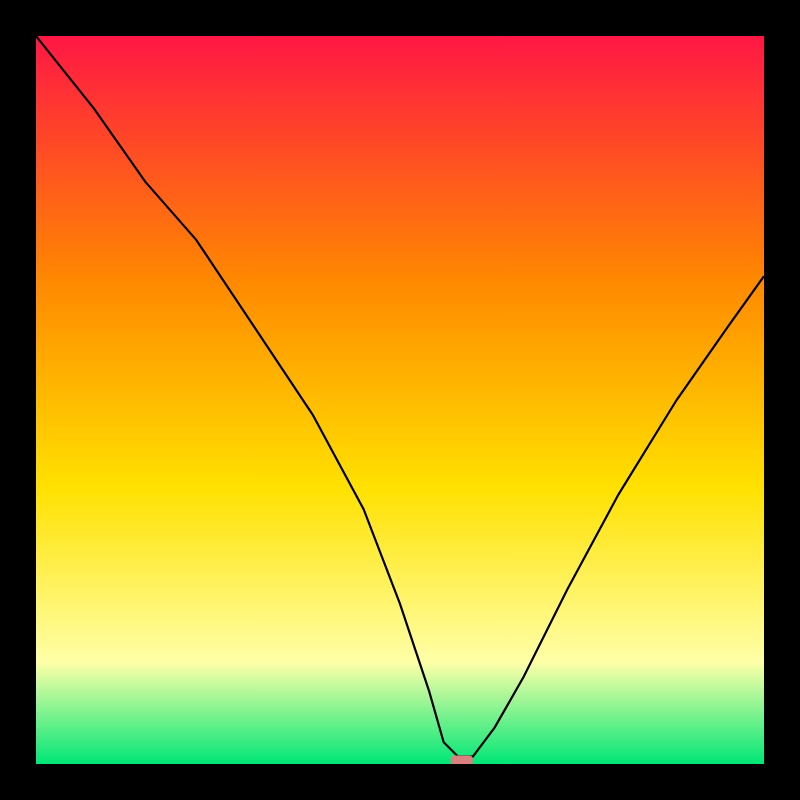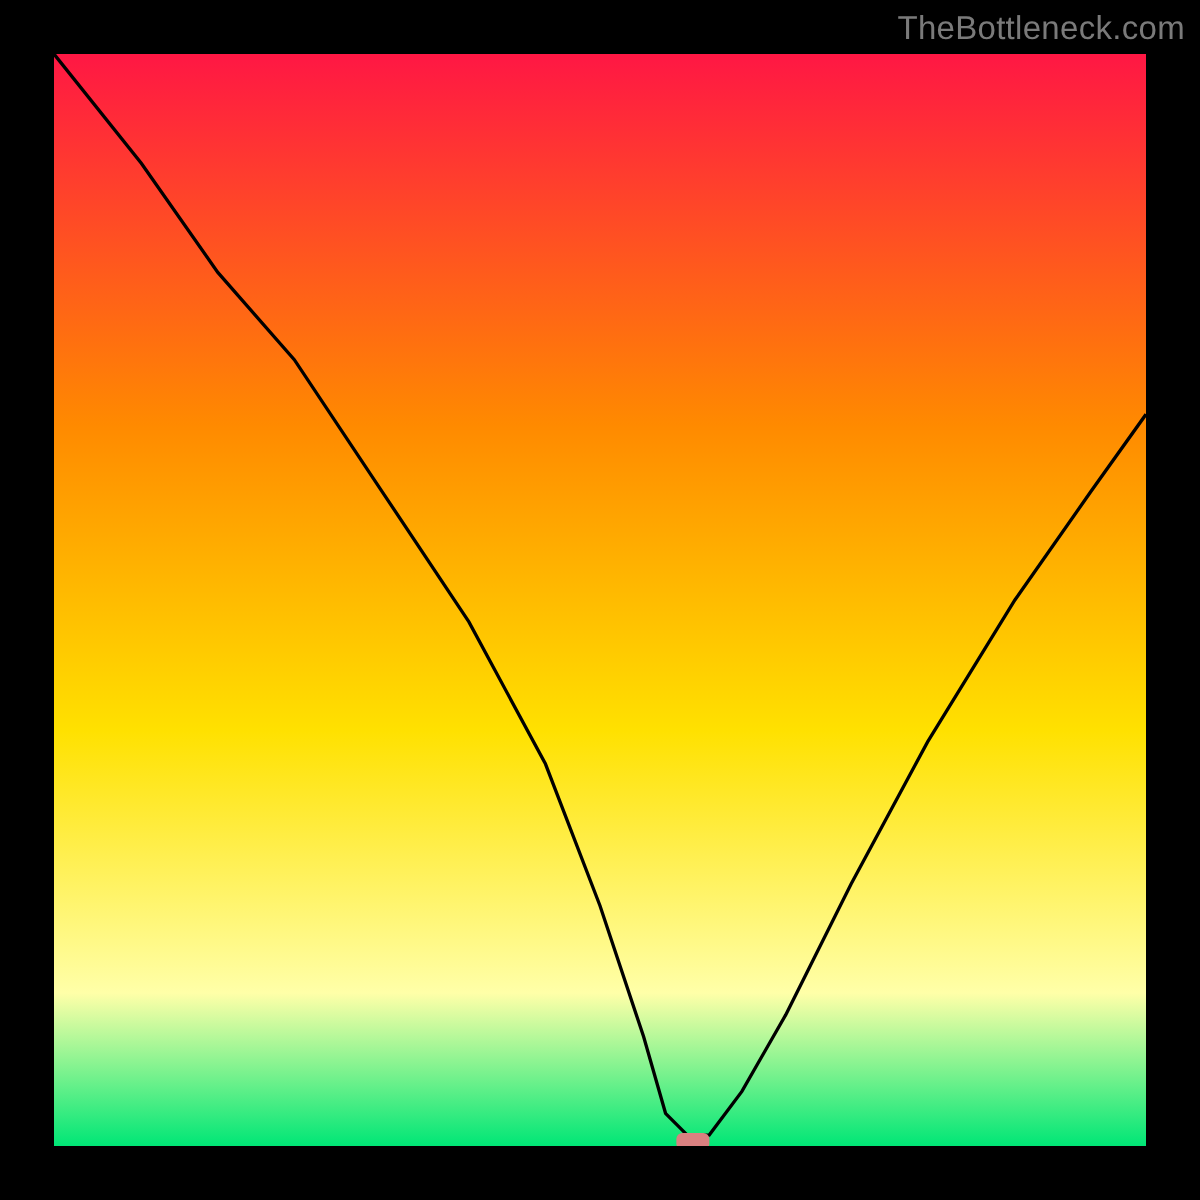--- a/index.html
+++ b/index.html
@@ -66,21 +66,20 @@
 </head>
 <body>
 
 <div class="frame">
 
   <div class="border-top"></div>
   <div class="border-bottom"></div>
   <div class="border-left"></div>
   <div class="border-right"></div>
 
-  <div class="watermark">TheBottleneck.com</div>
 
   <div class="plot">
     <svg viewBox="0 0 728 728">
       <defs>
         <linearGradient id="bg" x1="0" y1="0" x2="0" y2="1">
           <stop id="g0" offset="0%" stop-color="#ff1744"></stop>
           <stop id="g1" offset="34%" stop-color="#ff8a00"></stop>
           <stop id="g2" offset="62%" stop-color="#ffe100"></stop>
           <stop id="g3" offset="86%" stop-color="#ffffa8"></stop>
           <stop id="g4" offset="100%" stop-color="#00e676"></stop>

